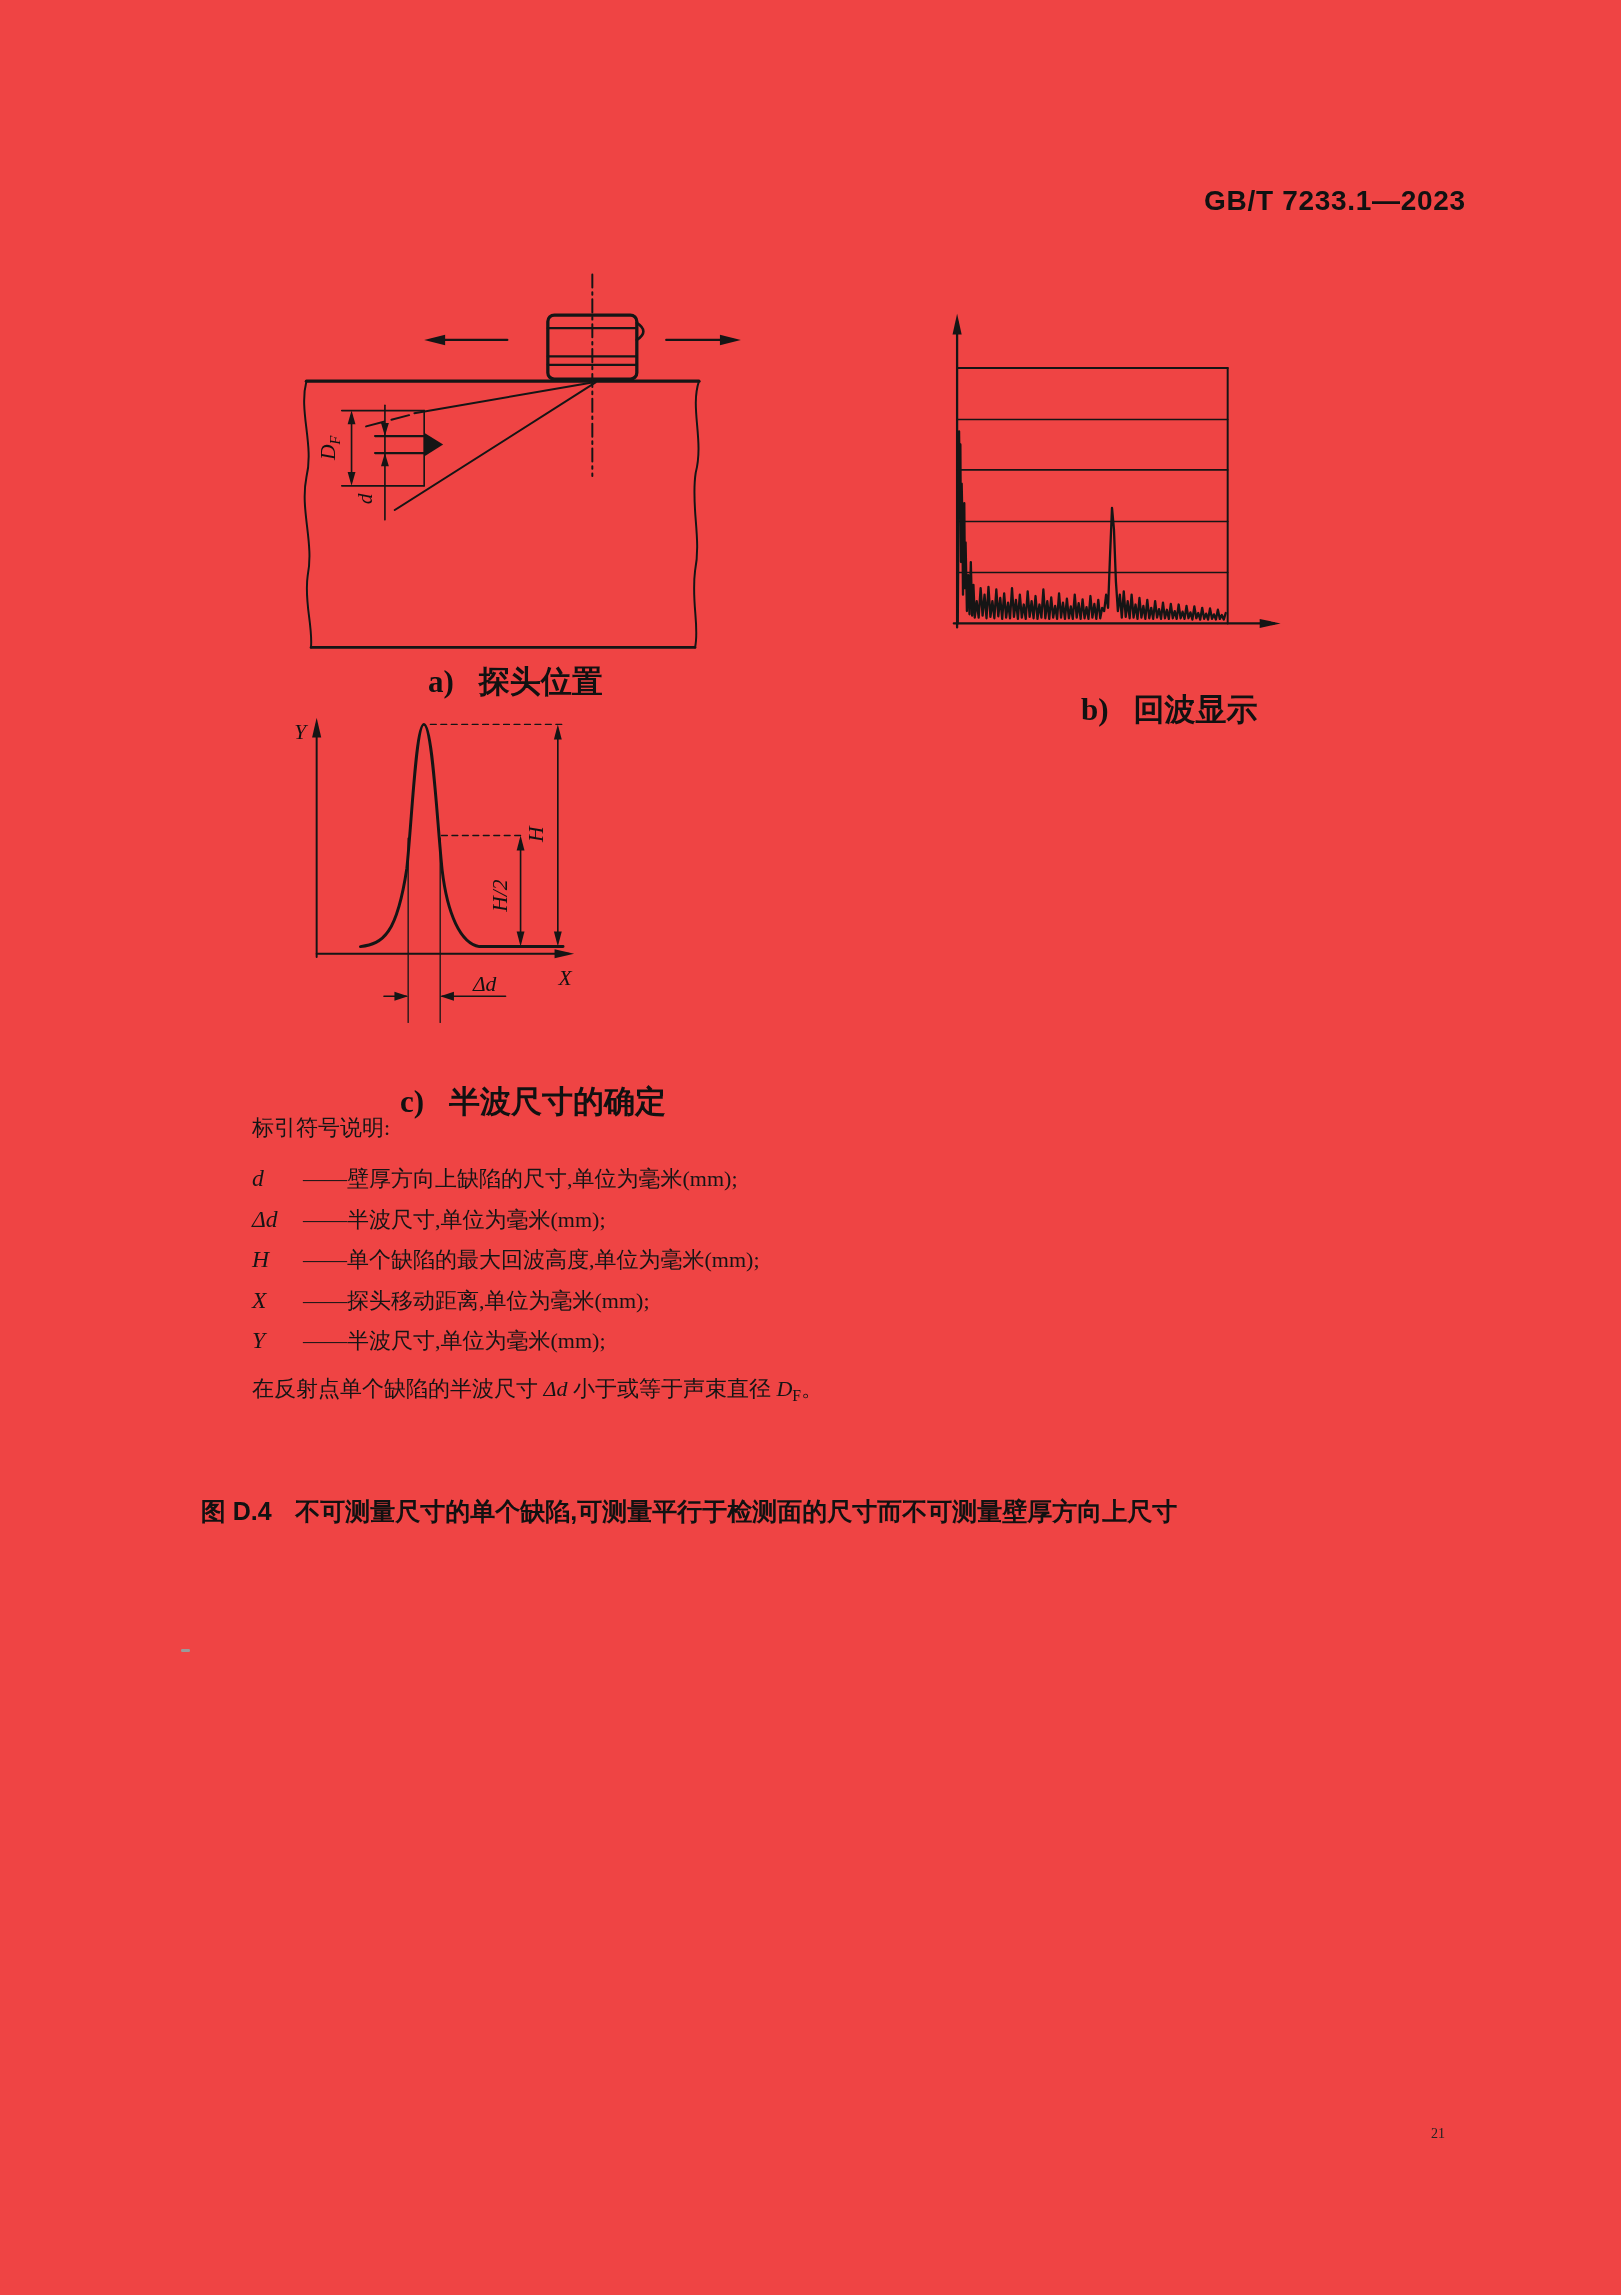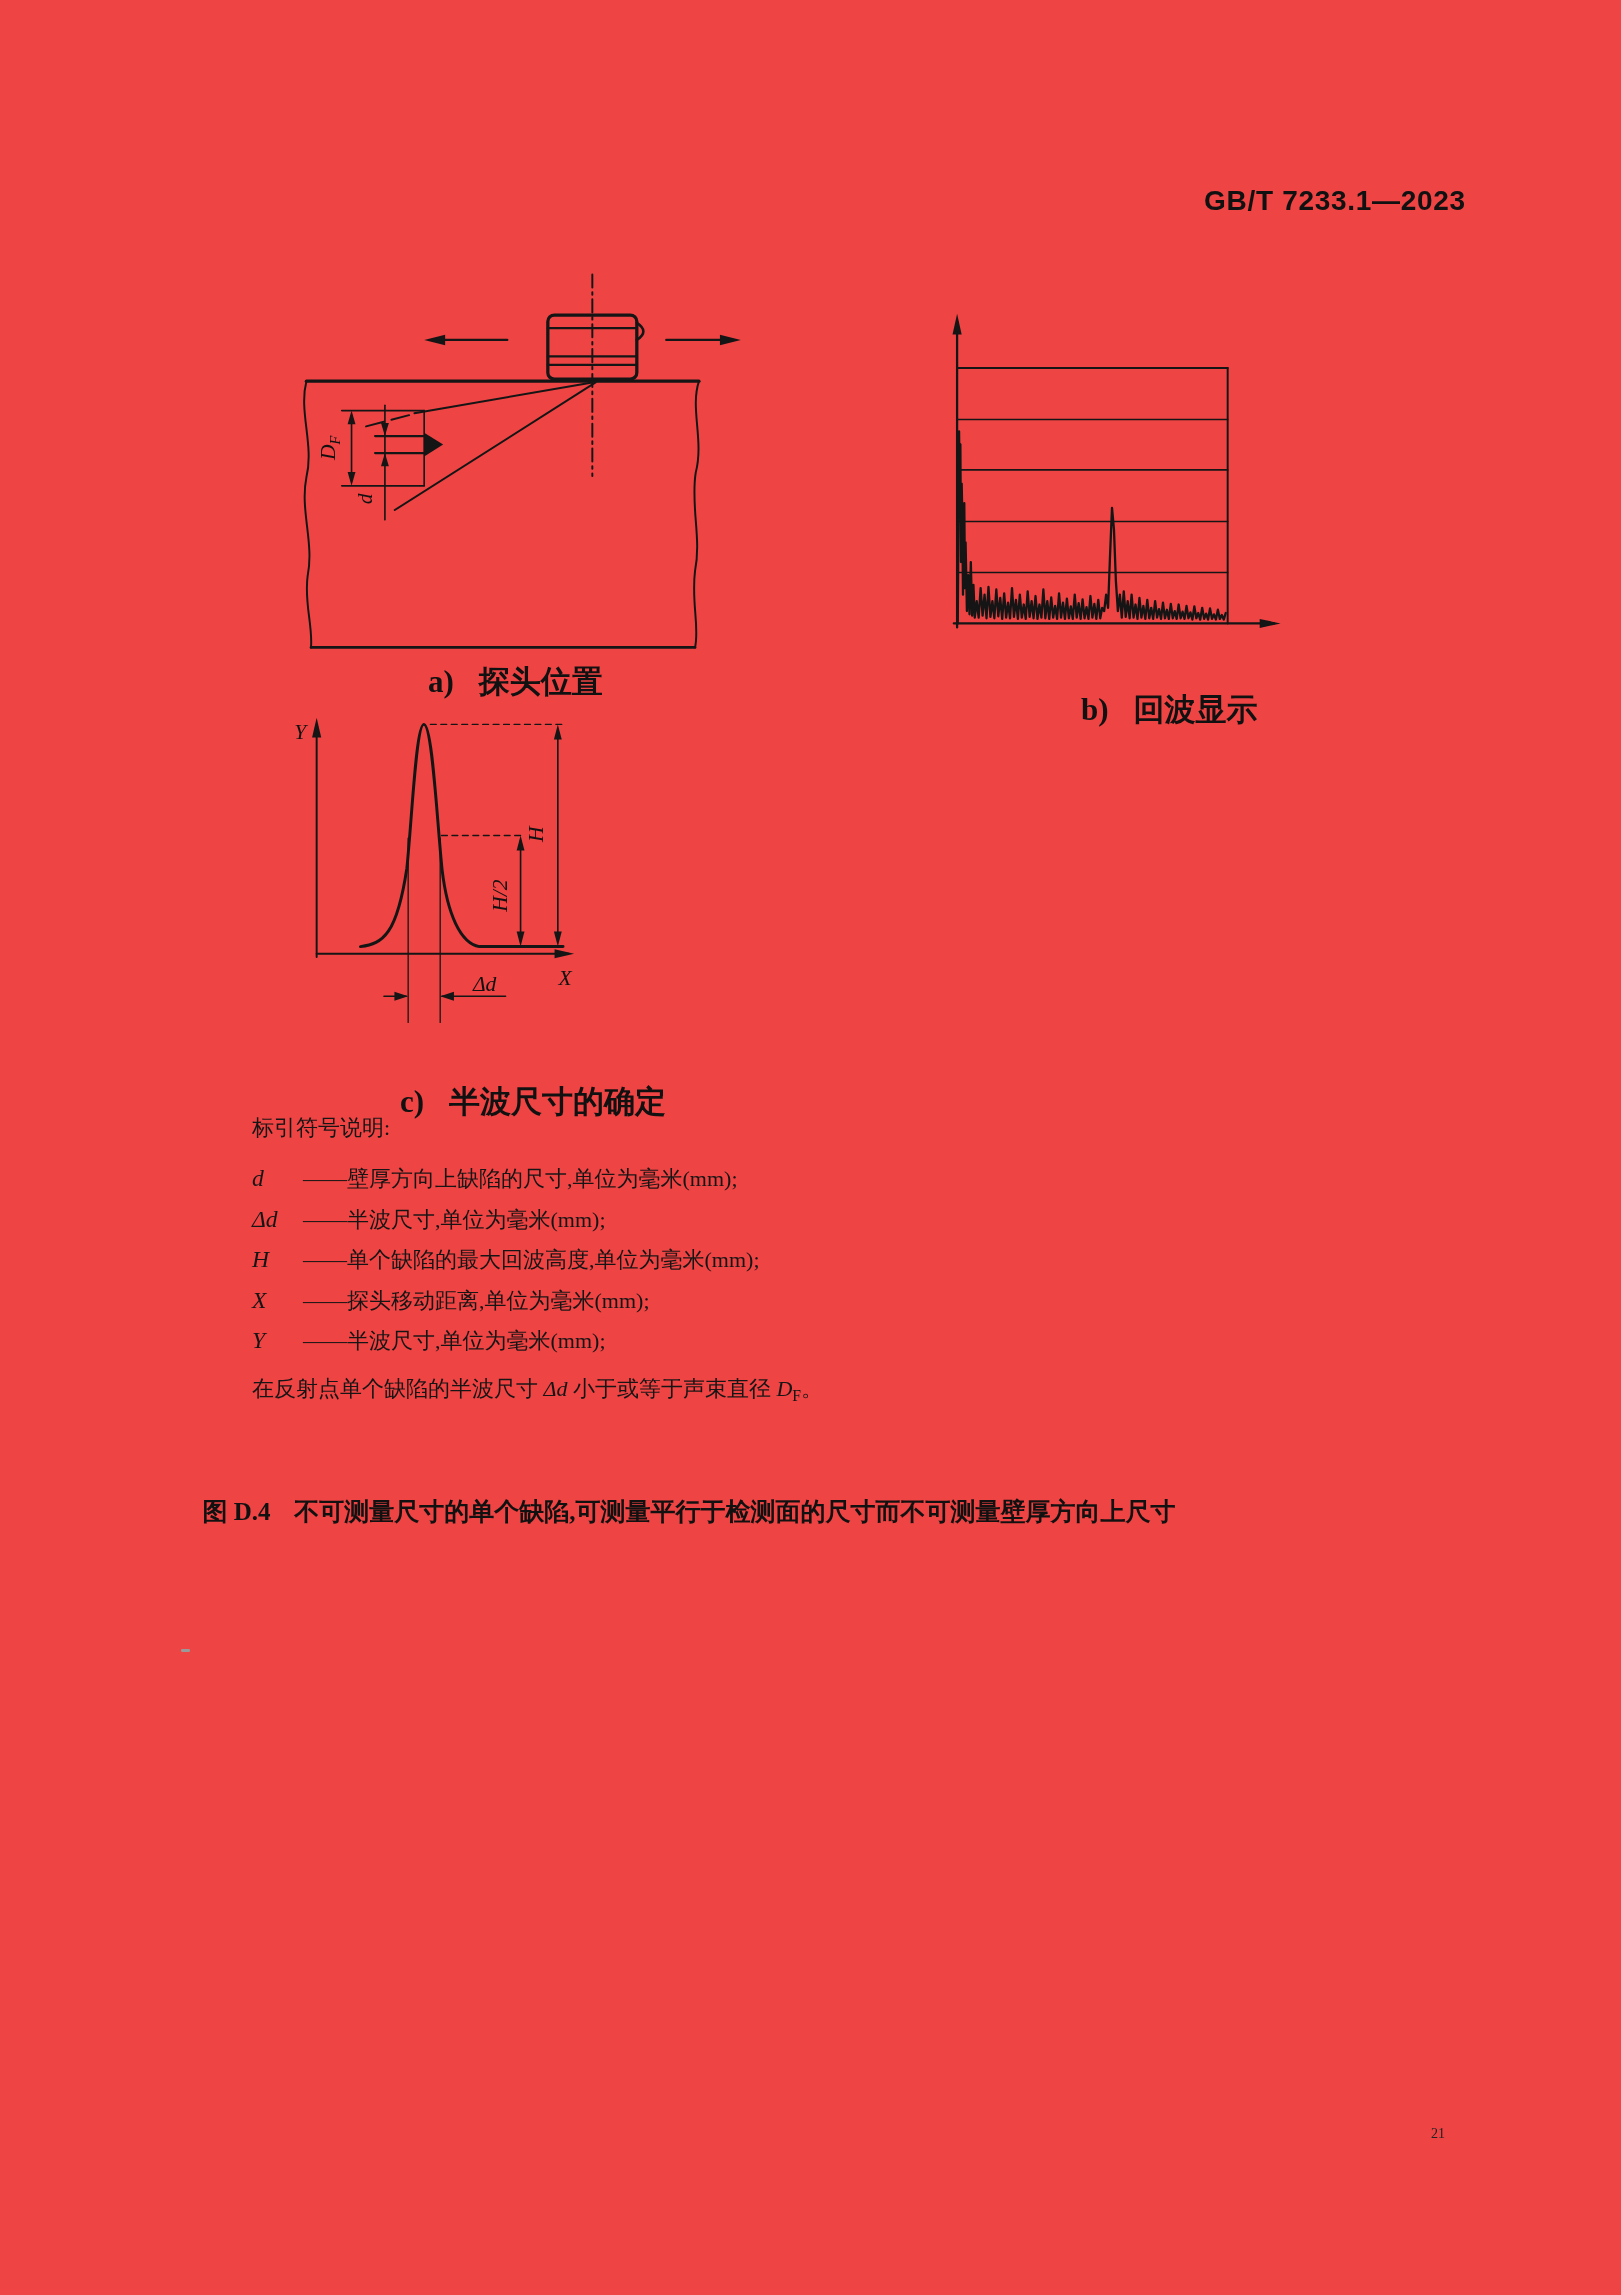--- a/index.html
+++ b/index.html
@@ -40,21 +40,21 @@
   .legend .sym{
     width:51px;flex:0 0 51px;
     font-style:italic;font-family:"Liberation Serif",serif;font-size:23.6px;
   }
   .legend sub{font-size:15.7px;font-style:normal;}
   .sentence{margin-top:25px;}
   .it{font-style:italic;font-family:"Liberation Serif",serif;}
   .fig-caption{
     position:absolute;left:0;top:1495px;width:1378px;
     text-align:center;
-    font-family:Liberation Serif, serif;
+    font-family:Liberation Sans, sans-serif;
     font-weight:bold;font-size:25px;color:#111;
     white-space:nowrap;
   }
   .fig-caption .pref{margin-right:23.6px;}
   .page-number{
     position:absolute;left:1431px;top:2126px;
     font-size:14px;color:#222;
   }
   .speck{position:absolute;left:181px;top:1649px;width:9.2px;height:2.6px;background:#9a9a9a;border-radius:1.3px;}
   text{fill:#111;stroke:none;}

